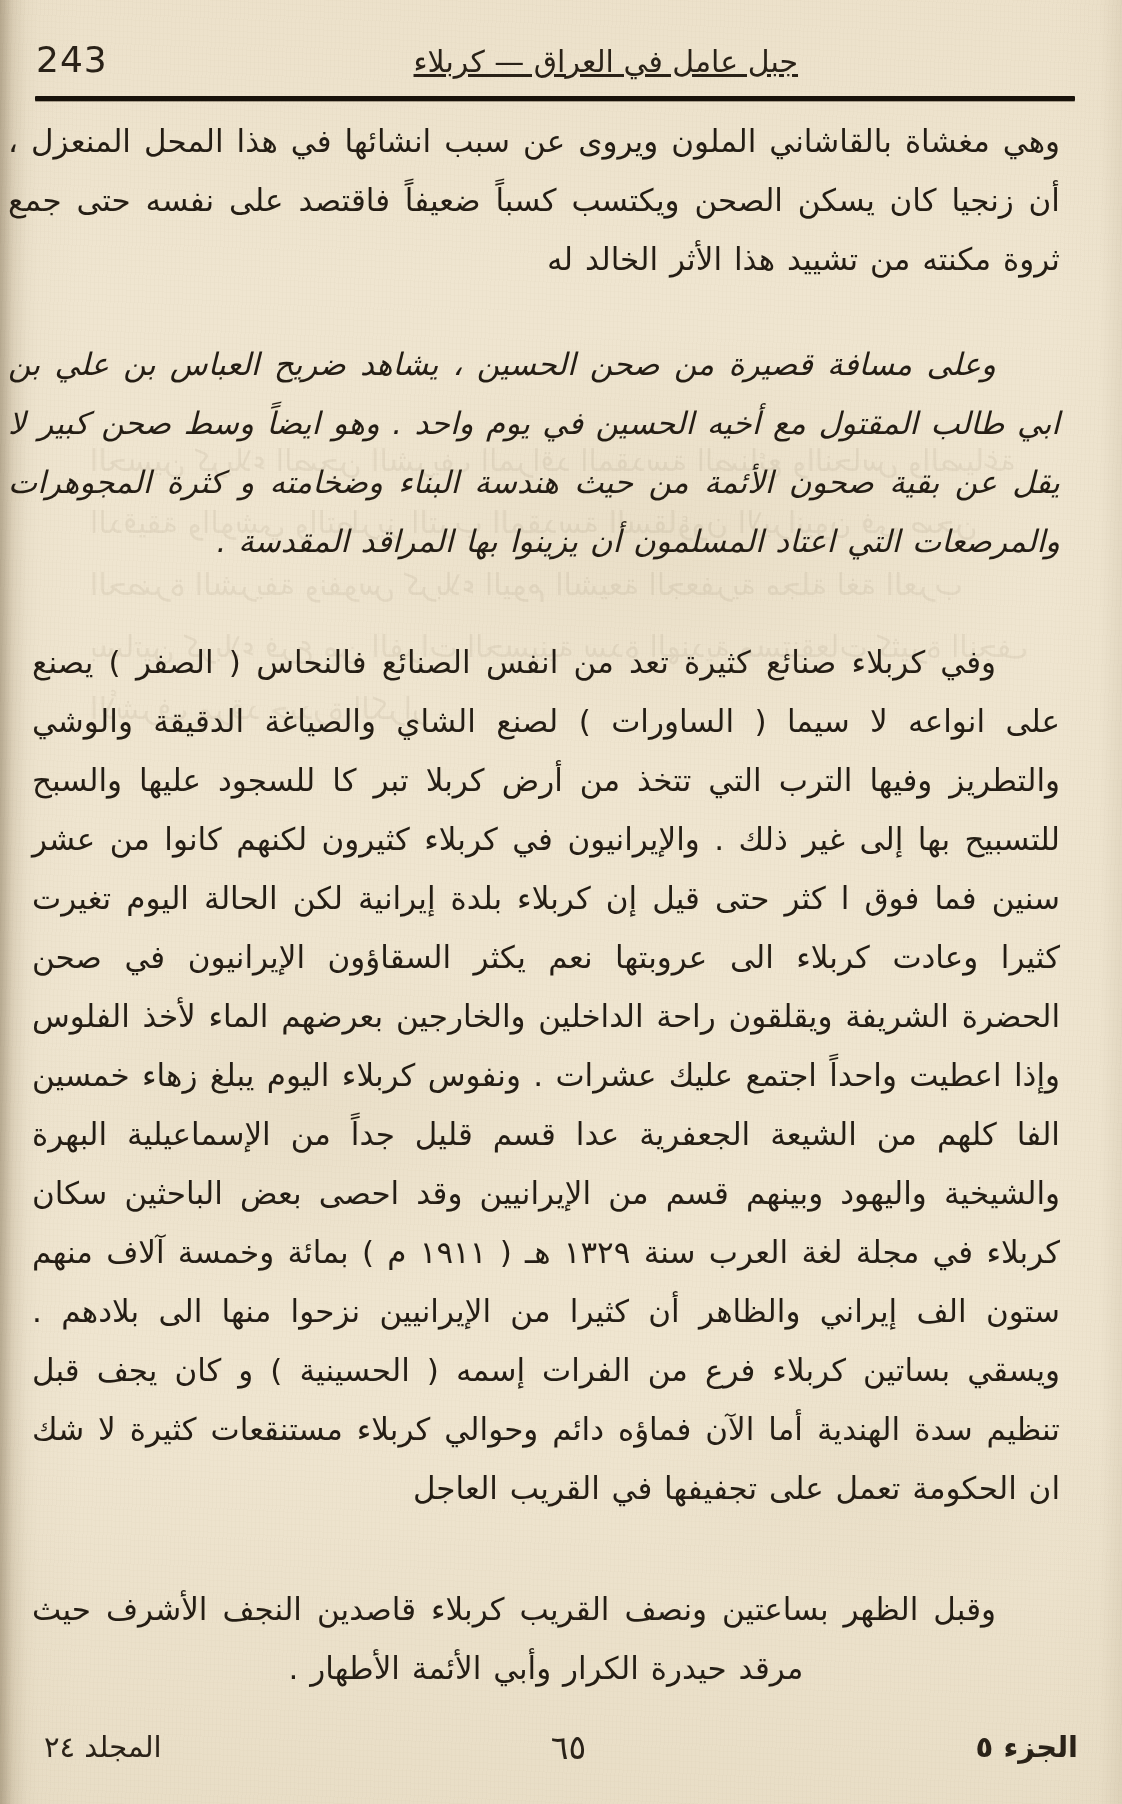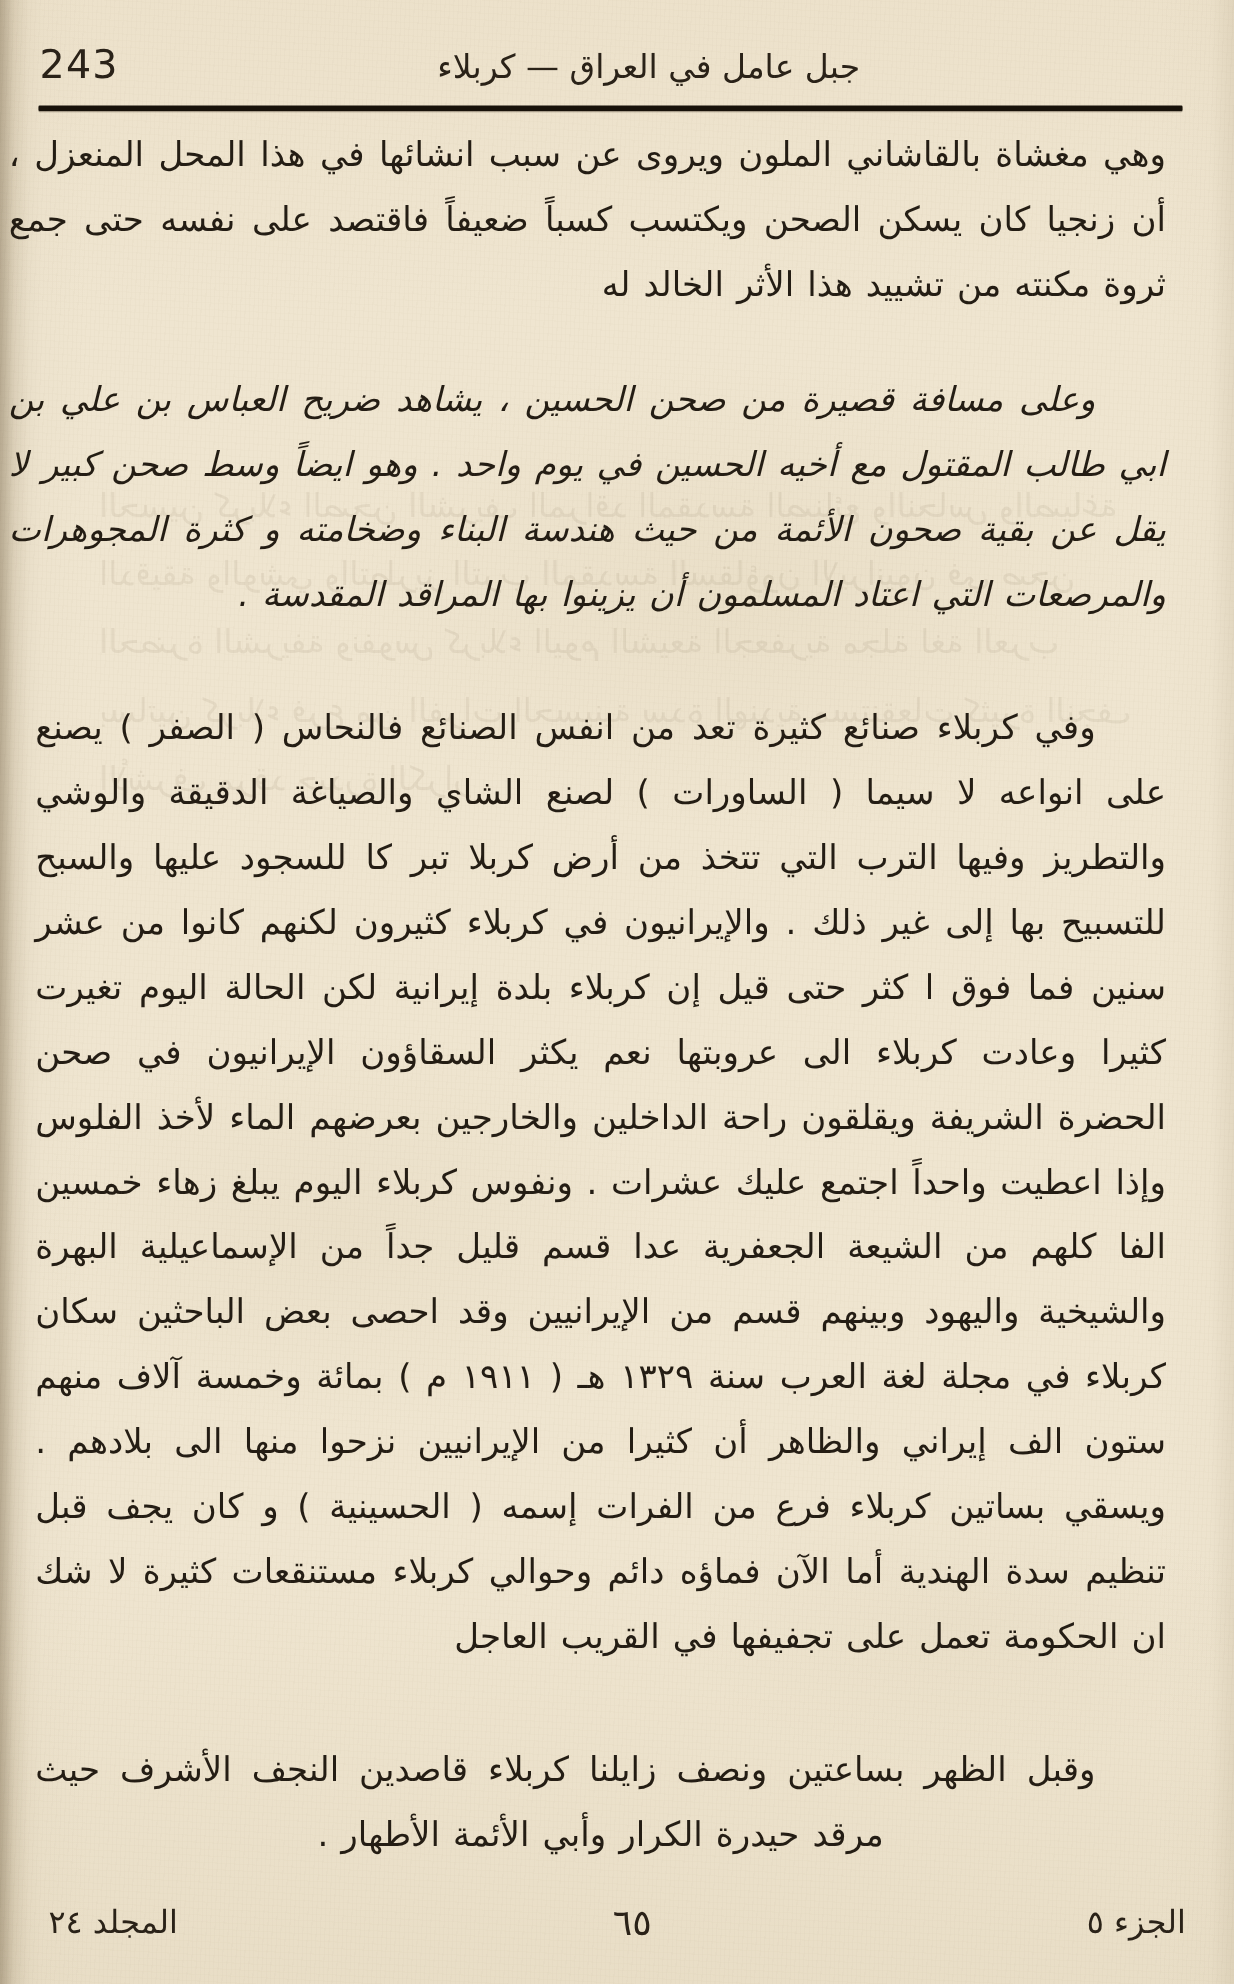--- a/index.html
+++ b/index.html
@@ -96,24 +96,25 @@
     color: #2a2218;
     order: 2;
     margin-right: auto;
     transform: translateY(-2px);
   }
   .running-title {
     order: 1;
     margin-right: 0;
     margin-left: 16px;
     position: absolute;
-    right: 296px;
+    right: 280px;
     font-size: 30px;
     color: #2a2218;
     white-space: nowrap;
+    text-decoration: underline;
   }
 
   .rule {
     position: absolute;
     top: 96px;
     left: 35px;
     width: 1040px;
     height: 5px;
     background: #18120a;
     border-radius: 1px;
@@ -151,21 +152,21 @@
     bottom: 34px;
     left: 44px;
     right: 44px;
     height: 46px;
     display: flex;
     align-items: center;
     justify-content: space-between;
     font-size: 29px;
     color: #2a2218;
   }
-  .footer .juz    { order: 1; }
+  .footer .juz    { order: 1; font-weight: bold; }
   .footer .signat { order: 2; font-size: 33px; letter-spacing: 1px; text-align: right; }
   .footer .volume { order: 3; text-align: right; }
 
   
   .gutter {
     position: absolute;
     top: 0;
     bottom: 0;
     left: 0;
     width: 26px;
@@ -190,21 +191,21 @@
     <div class="folio">243</div>
     <div class="running-title">جبل عامل في العراق — كربلاء</div>
   </div>
 
   <div class="rule"></div>
 
   <div class="body">
     <p class="para block">وهي مغشاة بالقاشاني الملون ويروى عن سبب انشائها في هذا المحل المنعزل ، أن زنجيا كان يسكن الصحن ويكتسب كسباً ضعيفاً فاقتصد على نفسه حتى جمع ثروة مكنته من تشييد هذا الأثر الخالد له</p>
     <p class="para lead block gap-md">وعلى مسافة قصيرة من صحن الحسين ، يشاهد ضريح العباس بن علي بن ابي طالب المقتول مع أخيه الحسين في يوم واحد . وهو ايضاً وسط صحن كبير لا يقل عن بقية صحون الأئمة من حيث هندسة البناء وضخامته و كثرة المجوهرات والمرصعات التي اعتاد المسلمون أن يزينوا بها المراقد المقدسة .</p>
     <p class="para lead block gap-lg">وفي كربلاء صنائع كثيرة تعد من انفس الصنائع فالنحاس ( الصفر ) يصنع على انواعه لا سيما ( الساورات ) لصنع الشاي والصياغة الدقيقة والوشي والتطريز وفيها الترب التي تتخذ من أرض كربلا تبر كا للسجود عليها والسبح للتسبيح بها إلى غير ذلك . والإيرانيون في كربلاء كثيرون لكنهم كانوا من عشر سنين فما فوق ا كثر حتى قيل إن كربلاء بلدة إيرانية لكن الحالة اليوم تغيرت كثيرا وعادت كربلاء الى عروبتها نعم يكثر السقاؤون الإيرانيون في صحن الحضرة الشريفة ويقلقون راحة الداخلين والخارجين بعرضهم الماء لأخذ الفلوس وإذا اعطيت واحداً اجتمع عليك عشرات . ونفوس كربلاء اليوم يبلغ زهاء خمسين الفا كلهم من الشيعة الجعفرية عدا قسم قليل جداً من الإسماعيلية البهرة والشيخية واليهود وبينهم قسم من الإيرانيين وقد احصى بعض الباحثين سكان كربلاء في مجلة لغة العرب سنة ١٣٢٩ هـ ( ١٩١١ م ) بمائة وخمسة آلاف منهم ستون الف إيراني والظاهر أن كثيرا من الإيرانيين نزحوا منها الى بلادهم . ويسقي بساتين كربلاء فرع من الفرات إسمه ( الحسينية ) و كان يجف قبل تنظيم سدة الهندية أما الآن فماؤه دائم وحوالي كربلاء مستنقعات كثيرة لا شك ان الحكومة تعمل على تجفيفها في القريب العاجل</p>
-    <p class="para lead block gap-lg centered-last">وقبل الظهر بساعتين ونصف زايلنا كربلاء قاصدين النجف الأشرف حيث مرقد حيدرة الكرار وأبي الأئمة الأطهار .</p>
+    <p class="para lead block gap-lg centered-last">وقبل الظهر بساعتين ونصف القريب كربلاء قاصدين النجف الأشرف حيث مرقد حيدرة الكرار وأبي الأئمة الأطهار .</p>
   </div>
 
   <div class="footer">
     <div class="juz">الجزء ٥</div>
     <div class="signat">٦٥</div>
     <div class="volume">المجلد ٢٤</div>
   </div>
 
 </div>
 

